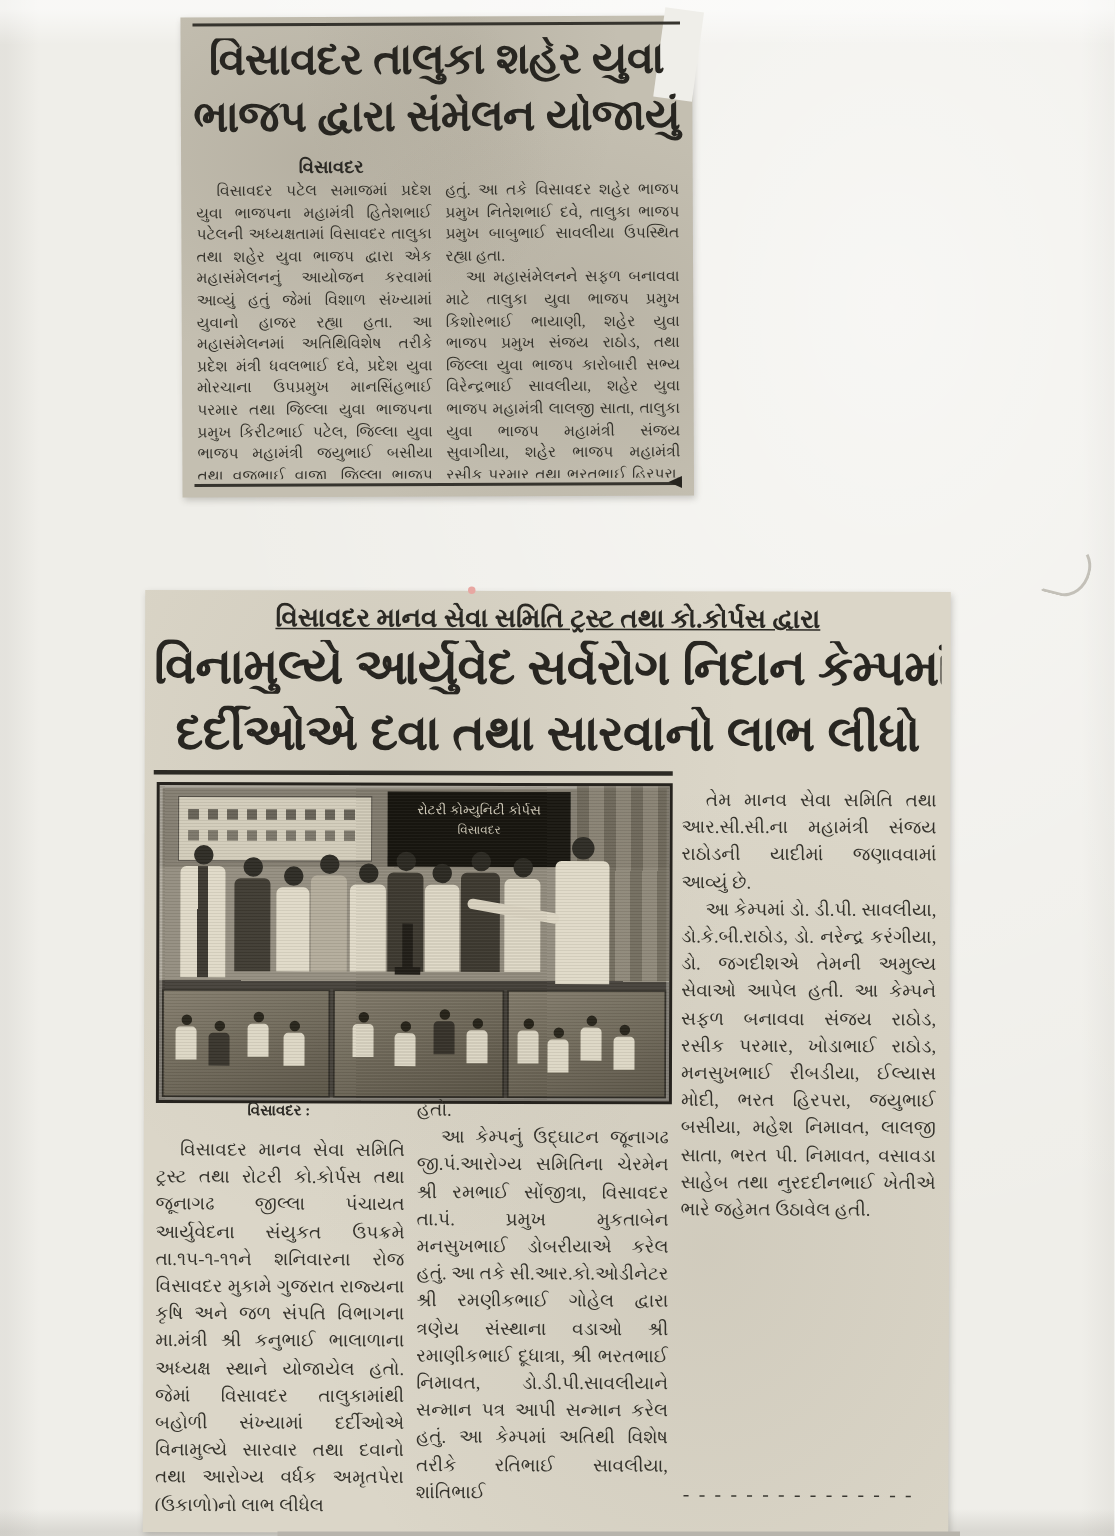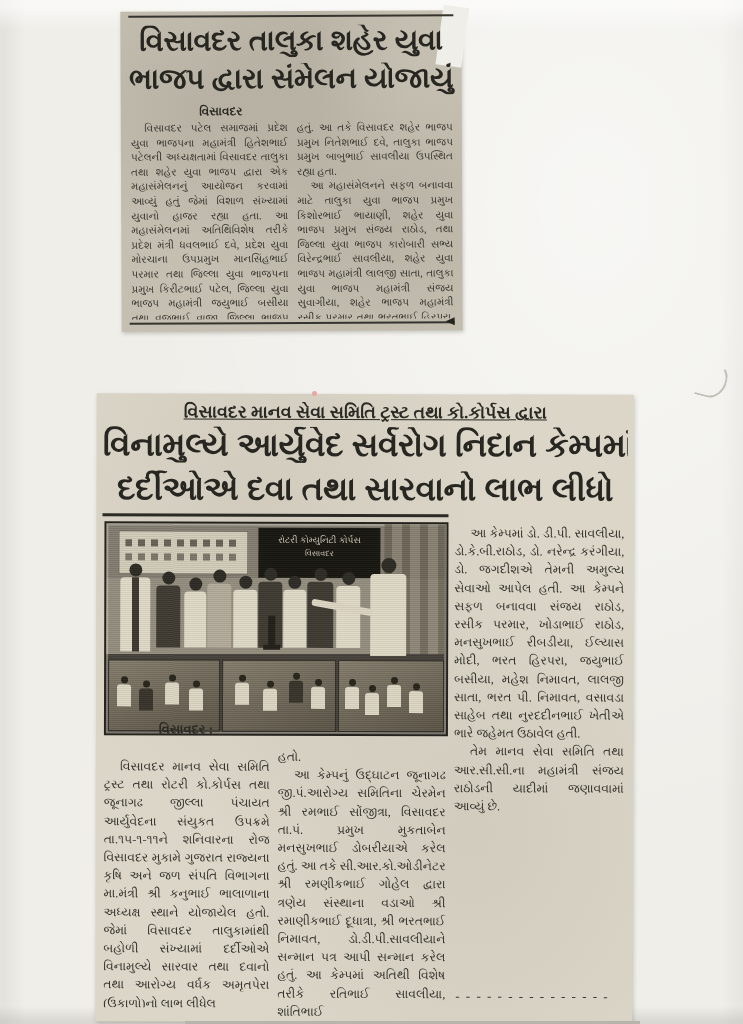--- a/index.html
+++ b/index.html
@@ -218,34 +218,34 @@
             <div class="hd"></div>
             <div class="tr"></div>
           </div>
         <div class="mini" style="left:70px;top:22px">
             <div class="hd"></div>
             <div class="tr"></div>
           </div>
       </div>
     </div>
 
-    <div class="dateline" style="left:10px;top:328px;width:160px;font-size:13px">વિસાવદર :</div>
+    <div class="dateline" style="left:10px;top:342px;width:160px;font-size:10px">વિસાવદર :</div>
 
     <div class="bodytxt bodytxt2" style="left:8px;top:364px;width:166px;height:250px">
       <p class="ind">વિસાવદર માનવ સેવા સમિતિ ટ્રસ્ટ તથા રોટરી કો.કોર્પસ તથા જૂનાગઢ જીલ્લા પંચાયત આર્યુવેદના સંયુકત ઉપક્રમે તા.૧૫-૧-૧૧ને શનિવારના રોજ વિસાવદર મુકામે ગુજરાત રાજ્યના કૃષિ અને જળ સંપતિ વિભાગના મા.મંત્રી શ્રી કનુભાઈ ભાલાળાના અધ્યક્ષ સ્થાને યોજાયેલ હતો. જેમાં વિસાવદર તાલુકામાંથી બહોળી સંખ્યામાં દર્દીઓએ વિનામુલ્યે સારવાર તથા દવાનો તથા આરોગ્ય વર્ધક અમૃતપેરા (ઉકાળો)નો લાભ લીધેલ</p>
     </div>
 
-    <div class="bodytxt bodytxt2" style="left:182px;top:354px;width:168px;height:272px">
+    <div class="bodytxt bodytxt2" style="left:182px;top:337px;width:168px;height:272px">
       <p>હતો.</p>
       <p class="ind">આ કેમ્પનું ઉદ્ઘાટન જૂનાગઢ જી.પં.આરોગ્ય સમિતિના ચેરમેન શ્રી રમભાઈ સોંજીત્રા, વિસાવદર તા.પં. પ્રમુખ મુકતાબેન મનસુખભાઈ ડોબરીયાએ કરેલ હતું. આ તકે સી.આર.કો.ઓડીનેટર શ્રી રમણીકભાઈ ગોહેલ દ્વારા ત્રણેય સંસ્થાના વડાઓ શ્રી રમાણીકભાઈ દૂધાત્રા, શ્રી ભરતભાઈ નિમાવત, ડો.ડી.પી.સાવલીયાને સન્માન પત્ર આપી સન્માન કરેલ હતું. આ કેમ્પમાં અતિથી વિશેષ તરીકે રતિભાઈ સાવલીયા, શાંતિભાઈ</p>
     </div>
 
     <div class="bodytxt bodytxt2" style="left:358px;top:130px;width:170px;height:458px">
+      <p class="ind">તેમ માનવ સેવા સમિતિ તથા આર.સી.સી.ના મહામંત્રી સંજય રાઠોડની યાદીમાં જણાવવામાં આવ્યું છે.</p>
       <p class="ind">આ કેમ્પમાં ડો. ડી.પી. સાવલીયા, ડો.કે.બી.રાઠોડ, ડો. નરેન્દ્ર કરંગીયા, ડો. જગદીશએ તેમની અમુલ્ય સેવાઓ આપેલ હતી. આ કેમ્પને સફળ બનાવવા સંજય રાઠોડ, રસીક પરમાર, ખોડાભાઈ રાઠોડ, મનસુખભાઈ રીબડીયા, ઈલ્યાસ મોદી, ભરત હિરપરા, જયુભાઈ બસીયા, મહેશ નિમાવત, લાલજી સાતા, ભરત પી. નિમાવત, વસાવડા સાહેબ તથા નુરદદીનભાઈ ખેતીએ ભારે જહેમત ઉઠાવેલ હતી.</p>
-      <p class="ind">તેમ માનવ સેવા સમિતિ તથા આર.સી.સી.ના મહામંત્રી સંજય રાઠોડની યાદીમાં જણાવવામાં આવ્યું છે.</p>
     </div>
     <div class="dash-end" style="left:360px;top:594px;width:168px">- - - - - - - - - - - - - - -</div>
   </div>
 
   <div class="pencil"></div>
   <div class="speck"></div>
   <div class="bshadow"></div>
 </div>
 
 </body></html>

